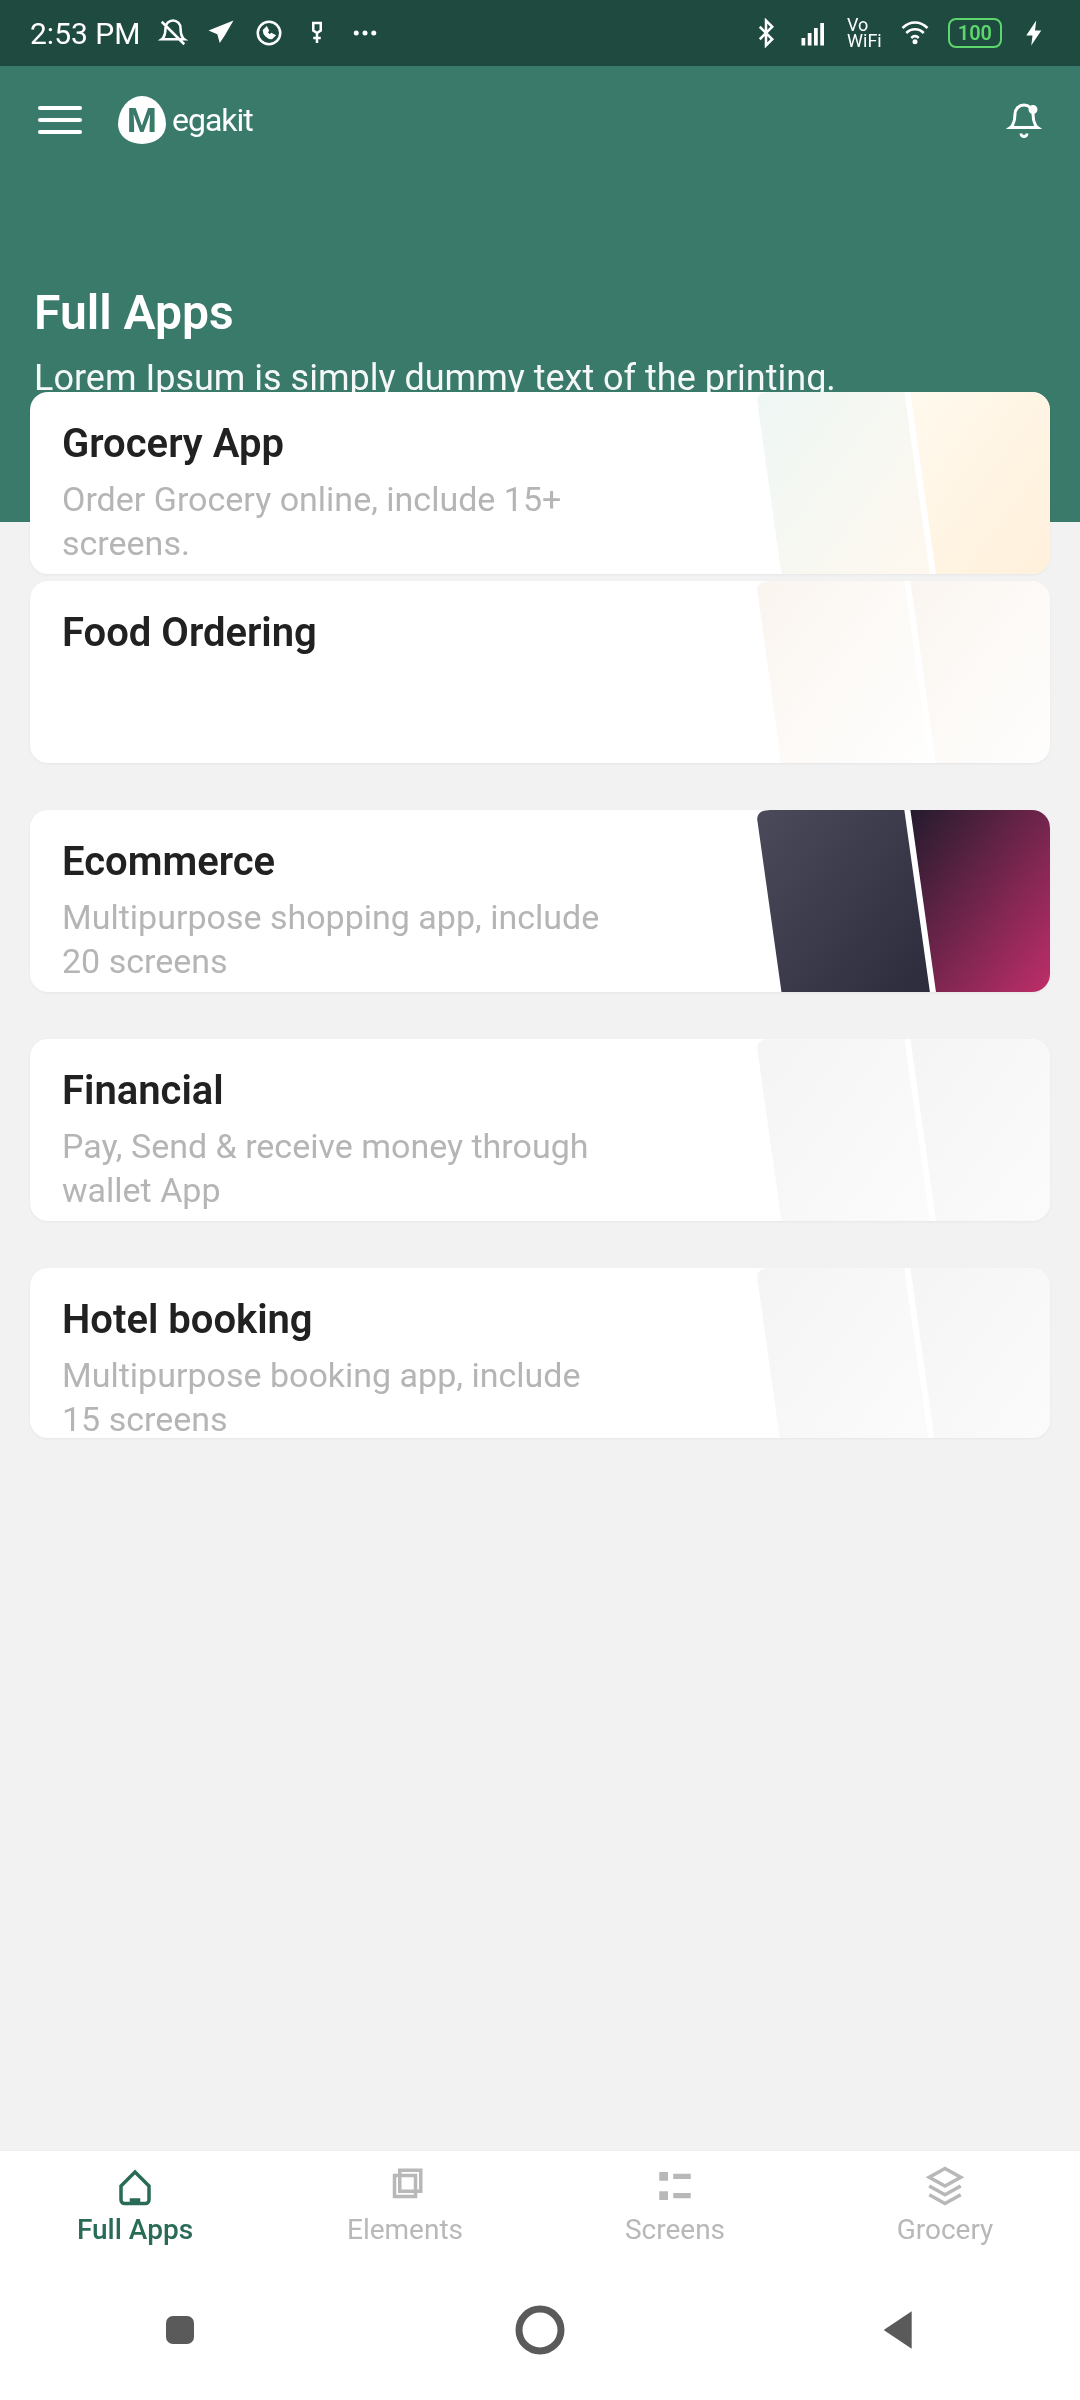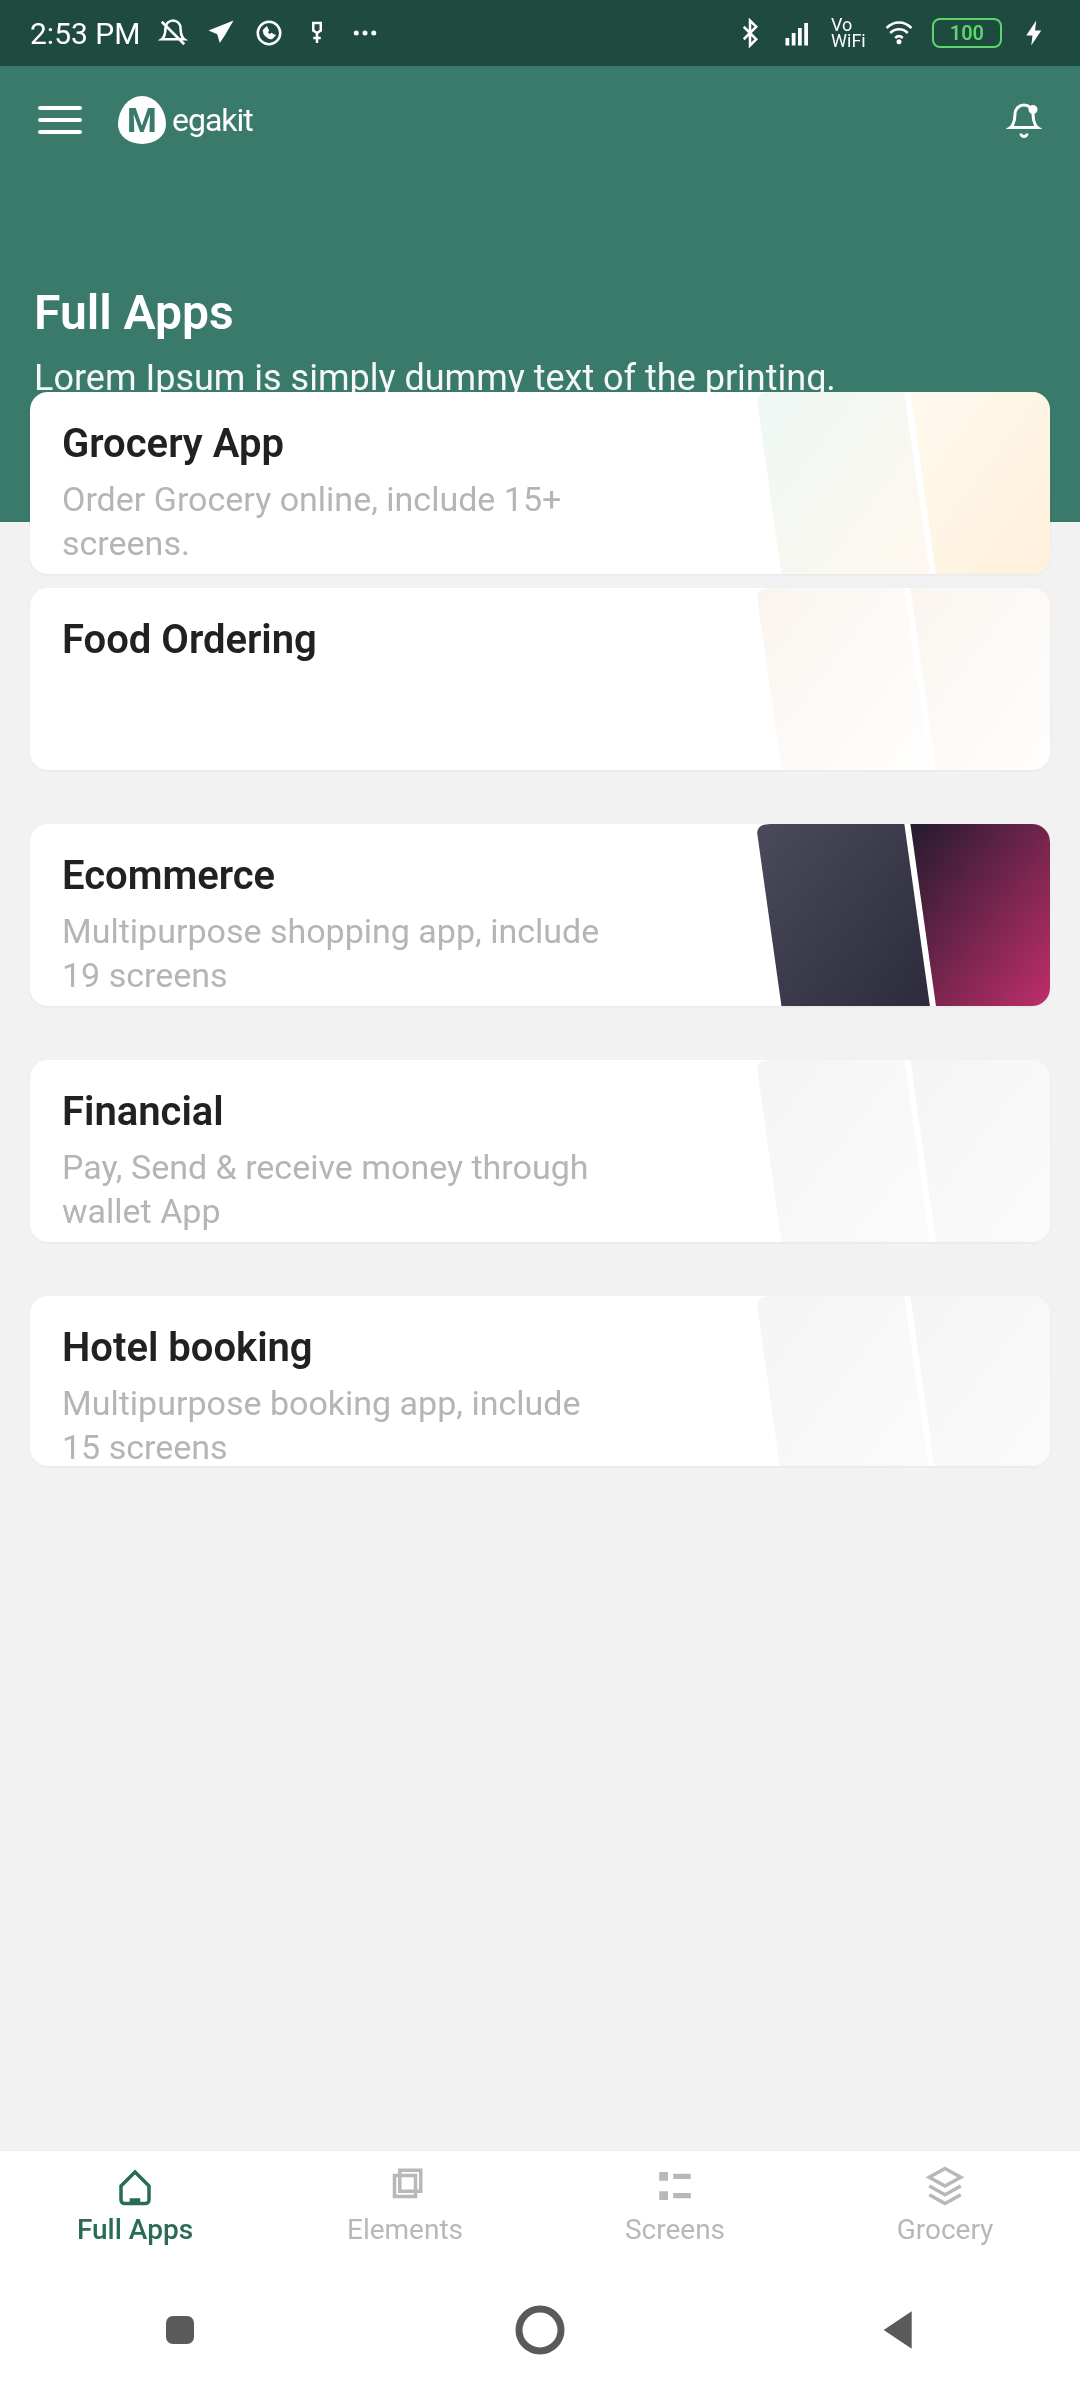--- a/index.html
+++ b/index.html
@@ -25,21 +25,21 @@
 .status-left, .status-right {
   display: flex;
   align-items: center;
   gap: 18px;
 }
 .status-time { font-size: 30px; font-weight: 400; }
 .status-icon { width: 30px; height: 30px; display: flex; align-items: center; }
 .battery-pill {
   border: 2px solid #5dd66b;
   border-radius: 8px;
-  padding: 1px 16px;
+  padding: 1px 8px;
   font-size: 20px;
   color: #5dd66b;
   font-weight: 600;
 }
 
 
 .header-area {
   background: #3a7a6a;
   padding-top: 0;
   height: 456px;
@@ -76,21 +76,21 @@
   left: 0;
   right: 0;
   bottom: 250px;
   padding: 0 30px;
   overflow: hidden;
 }
 .card {
   background: #fff;
   border-radius: 18px;
   height: 182px;
-  margin-bottom: 14px;
+  margin-bottom: 7px;
   padding: 28px 32px;
   position: relative;
   overflow: hidden;
   box-shadow: 0 1px 3px rgba(0,0,0,0.05);
 }
 .card-title { font-size: 40px; font-weight: 600; color: #212121; margin-bottom: 10px; }
 .card-desc { font-size: 34px; color: #b5b5b5; line-height: 1.3; max-width: 58%; }
 .card-thumb {
   position: absolute;
   right: -20px;
@@ -261,21 +261,21 @@
   <div class="card">
     <div class="card-title">Food Ordering</div>
     <div class="card-thumb">
         <div class="thumb-panel"></div>
         <div class="thumb-panel"></div>
       </div>
   </div>
   <div class="card-gap"></div>
   <div class="card">
     <div class="card-title">Ecommerce</div>
-    <div class="card-desc">Multipurpose shopping app, include 19 screens</div>
+    <div class="card-desc">Multipurpose shopping app, include 20 screens</div>
     <div class="card-thumb">
         <div class="thumb-panel"></div>
         <div class="thumb-panel"></div>
       </div>
   </div>
   <div class="card-gap"></div>
   <div class="card">
     <div class="card-title">Financial</div>
     <div class="card-desc">Pay, Send &amp; receive money through wallet App</div>
     <div class="card-thumb">

